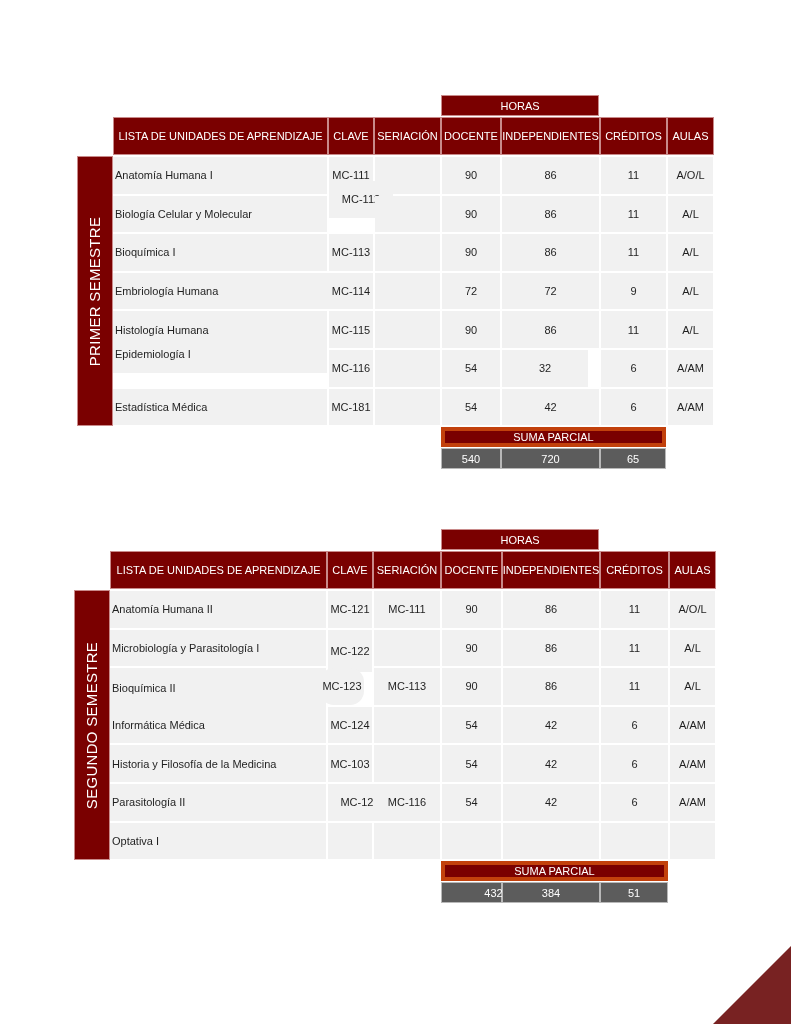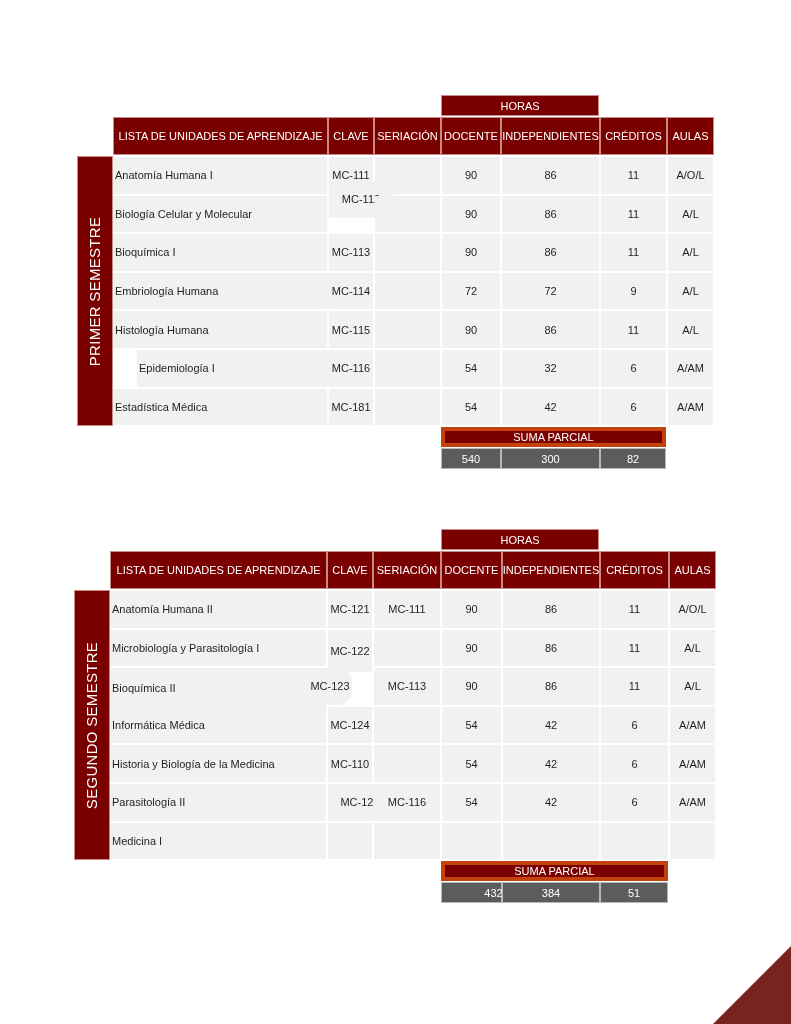--- a/index.html
+++ b/index.html
@@ -61,38 +61,38 @@
       <div class="cell row-cell" style="left: 502px; top: 272.8px; width: 97px; height: 36.6px;">72</div>
       <div class="cell row-cell" style="left: 601px; top: 272.8px; width: 65px; height: 36.6px;">9</div>
       <div class="cell row-cell" style="left: 668px; top: 272.8px; width: 45px; height: 36.6px;">A/L</div>
       <div class="cell row-cell name" style="left: 113px; top: 311.4px; width: 214px; height: 36.6px;">Histología Humana</div>
       <div class="cell row-cell" style="left: 329px; top: 311.4px; width: 44px; height: 36.6px;">MC-115</div>
       <div class="cell row-cell" style="left: 375px; top: 311.4px; width: 65px; height: 36.6px;"></div>
       <div class="cell row-cell" style="left: 442px; top: 311.4px; width: 58px; height: 36.6px;">90</div>
       <div class="cell row-cell" style="left: 502px; top: 311.4px; width: 97px; height: 36.6px;">86</div>
       <div class="cell row-cell" style="left: 601px; top: 311.4px; width: 65px; height: 36.6px;">11</div>
       <div class="cell row-cell" style="left: 668px; top: 311.4px; width: 45px; height: 36.6px;">A/L</div>
-      <div class="cell row-cell name" style="left: 113px; top: 350px; width: 214px; height: 36.6px; margin-left: 24px;">Epidemiología I</div>
+      <div class="cell row-cell name" style="left: 113px; top: 336px; width: 214px; height: 36.6px;">Epidemiología I</div>
       <div class="cell row-cell" style="left: 329px; top: 350px; width: 44px; height: 36.6px;">MC-116</div>
       <div class="cell row-cell" style="left: 375px; top: 350px; width: 65px; height: 36.6px;"></div>
       <div class="cell row-cell" style="left: 442px; top: 350px; width: 58px; height: 36.6px;">54</div>
-      <div class="cell row-cell" style="left: 502px; top: 350px; width: 97px; height: 36.6px;">32</div>
+      <div class="cell row-cell" style="left: 502px; top: 350px; width: 86px; height: 36.6px;">32</div>
       <div class="cell row-cell" style="left: 601px; top: 350px; width: 65px; height: 36.6px;">6</div>
       <div class="cell row-cell" style="left: 668px; top: 350px; width: 45px; height: 36.6px;">A/AM</div>
       <div class="cell row-cell name" style="left: 113px; top: 388.6px; width: 214px; height: 36.6px;">Estadística Médica</div>
       <div class="cell row-cell" style="left: 329px; top: 388.6px; width: 44px; height: 36.6px;">MC-181</div>
       <div class="cell row-cell" style="left: 375px; top: 388.6px; width: 65px; height: 36.6px;"></div>
       <div class="cell row-cell" style="left: 442px; top: 388.6px; width: 58px; height: 36.6px;">54</div>
       <div class="cell row-cell" style="left: 502px; top: 388.6px; width: 97px; height: 36.6px;">42</div>
       <div class="cell row-cell" style="left: 601px; top: 388.6px; width: 65px; height: 36.6px;">6</div>
       <div class="cell row-cell" style="left: 668px; top: 388.6px; width: 45px; height: 36.6px;">A/AM</div>
       <div class="cell sum-hdr" style="left: 441px; top: 427.2px; width: 225px; height: 20px;">SUMA PARCIAL</div>
       <div class="cell sum-val" style="left: 441px; top: 448.2px; width: 60px; height: 21px;">540</div>
-      <div class="cell sum-val" style="left: 501px; top: 448.2px; width: 99px; height: 21px;">300</div>
-      <div class="cell sum-val" style="left: 600px; top: 448.2px; width: 66px; height: 21px;">82</div>
+      <div class="cell sum-val" style="left: 501px; top: 448.2px; width: 99px; height: 21px;">720</div>
+      <div class="cell sum-val" style="left: 600px; top: 448.2px; width: 66px; height: 21px;">65</div>
     </div>
     <div class="block" style="left: 0px; top: 0px;">
       <div class="cell hdr" style="left: 441px; top: 529px; width: 158px; height: 21px;">HORAS</div>
       <div class="cell hdr" style="left: 110px; top: 551px; width: 217px; height: 38px;">LISTA DE UNIDADES DE APRENDIZAJE</div>
       <div class="cell hdr" style="left: 327px; top: 551px; width: 46px; height: 38px;">CLAVE</div>
       <div class="cell hdr" style="left: 373px; top: 551px; width: 68px; height: 38px;">SERIACIÓN</div>
       <div class="cell hdr" style="left: 441px; top: 551px; width: 61px; height: 38px;">DOCENTE</div>
       <div class="cell hdr" style="left: 502px; top: 551px; width: 98px; height: 38px;">INDEPENDIENTES</div>
       <div class="cell hdr" style="left: 600px; top: 551px; width: 69px; height: 38px;">CRÉDITOS</div>
       <div class="cell hdr" style="left: 669px; top: 551px; width: 47px; height: 38px;">AULAS</div>
@@ -107,48 +107,48 @@
       <div class="cell row-cell" style="left: 601px; top: 591px; width: 67px; height: 36.6px;">11</div>
       <div class="cell row-cell" style="left: 670px; top: 591px; width: 45px; height: 36.6px;">A/O/L</div>
       <div class="cell row-cell name" style="left: 110px; top: 629.6px; width: 216px; height: 36.6px;">Microbiología y Parasitología I</div>
       <div class="cell row-cell" style="left: 328px; top: 629.6px; width: 44px; height: 42px;">MC-122</div>
       <div class="cell row-cell" style="left: 374px; top: 629.6px; width: 66px; height: 36.6px;"></div>
       <div class="cell row-cell" style="left: 442px; top: 629.6px; width: 59px; height: 36.6px;">90</div>
       <div class="cell row-cell" style="left: 503px; top: 629.6px; width: 96px; height: 36.6px;">86</div>
       <div class="cell row-cell" style="left: 601px; top: 629.6px; width: 67px; height: 36.6px;">11</div>
       <div class="cell row-cell" style="left: 670px; top: 629.6px; width: 45px; height: 36.6px;">A/L</div>
       <div class="cell row-cell name" style="left: 110px; top: 668.2px; width: 216px; height: 40px;">Bioquímica II</div>
-      <div class="cell row-cell" style="left: 308px; top: 668.2px; width: 44px; height: 36.6px; border-radius: 14px;">MC-123</div>
+      <div class="cell row-cell" style="left: 320px; top: 668.2px; width: 44px; height: 36.6px; border-radius: 14px;">MC-123</div>
       <div class="cell row-cell" style="left: 374px; top: 668.2px; width: 66px; height: 36.6px;">MC-113</div>
       <div class="cell row-cell" style="left: 442px; top: 668.2px; width: 59px; height: 36.6px;">90</div>
       <div class="cell row-cell" style="left: 503px; top: 668.2px; width: 96px; height: 36.6px;">86</div>
       <div class="cell row-cell" style="left: 601px; top: 668.2px; width: 67px; height: 36.6px;">11</div>
       <div class="cell row-cell" style="left: 670px; top: 668.2px; width: 45px; height: 36.6px;">A/L</div>
       <div class="cell row-cell name" style="left: 110px; top: 706.8px; width: 216px; height: 36.6px;">Informática Médica</div>
       <div class="cell row-cell" style="left: 328px; top: 706.8px; width: 44px; height: 36.6px;">MC-124</div>
       <div class="cell row-cell" style="left: 374px; top: 706.8px; width: 66px; height: 36.6px;"></div>
       <div class="cell row-cell" style="left: 442px; top: 706.8px; width: 59px; height: 36.6px;">54</div>
       <div class="cell row-cell" style="left: 503px; top: 706.8px; width: 96px; height: 36.6px;">42</div>
       <div class="cell row-cell" style="left: 601px; top: 706.8px; width: 67px; height: 36.6px;">6</div>
       <div class="cell row-cell" style="left: 670px; top: 706.8px; width: 45px; height: 36.6px;">A/AM</div>
-      <div class="cell row-cell name" style="left: 110px; top: 745.4px; width: 216px; height: 36.6px;">Historia y Biología de la Medicina</div>
-      <div class="cell row-cell" style="left: 328px; top: 745.4px; width: 44px; height: 36.6px;">MC-110</div>
+      <div class="cell row-cell name" style="left: 110px; top: 745.4px; width: 216px; height: 36.6px;">Historia y Filosofía de la Medicina</div>
+      <div class="cell row-cell" style="left: 328px; top: 745.4px; width: 44px; height: 36.6px;">MC-103</div>
       <div class="cell row-cell" style="left: 374px; top: 745.4px; width: 66px; height: 36.6px;"></div>
       <div class="cell row-cell" style="left: 442px; top: 745.4px; width: 59px; height: 36.6px;">54</div>
       <div class="cell row-cell" style="left: 503px; top: 745.4px; width: 96px; height: 36.6px;">42</div>
       <div class="cell row-cell" style="left: 601px; top: 745.4px; width: 67px; height: 36.6px;">6</div>
       <div class="cell row-cell" style="left: 670px; top: 745.4px; width: 45px; height: 36.6px;">A/AM</div>
       <div class="cell row-cell name" style="left: 110px; top: 784px; width: 216px; height: 36.6px;">Parasitología II</div>
       <div class="cell row-cell" style="left: 328px; top: 784px; width: 64px; height: 36.6px;">MC-126</div>
       <div class="cell row-cell" style="left: 374px; top: 784px; width: 66px; height: 36.6px;">MC-116</div>
       <div class="cell row-cell" style="left: 442px; top: 784px; width: 59px; height: 36.6px;">54</div>
       <div class="cell row-cell" style="left: 503px; top: 784px; width: 96px; height: 36.6px;">42</div>
       <div class="cell row-cell" style="left: 601px; top: 784px; width: 67px; height: 36.6px;">6</div>
       <div class="cell row-cell" style="left: 670px; top: 784px; width: 45px; height: 36.6px;">A/AM</div>
-      <div class="cell row-cell name" style="left: 110px; top: 822.6px; width: 216px; height: 36.6px;">Medicina I</div>
+      <div class="cell row-cell name" style="left: 110px; top: 822.6px; width: 216px; height: 36.6px;">Optativa I</div>
       <div class="cell row-cell" style="left: 328px; top: 822.6px; width: 44px; height: 36.6px;"></div>
       <div class="cell row-cell" style="left: 374px; top: 822.6px; width: 66px; height: 36.6px;"></div>
       <div class="cell row-cell" style="left: 442px; top: 822.6px; width: 59px; height: 36.6px;"></div>
       <div class="cell row-cell" style="left: 503px; top: 822.6px; width: 96px; height: 36.6px;"></div>
       <div class="cell row-cell" style="left: 601px; top: 822.6px; width: 67px; height: 36.6px;"></div>
       <div class="cell row-cell" style="left: 670px; top: 822.6px; width: 45px; height: 36.6px;"></div>
       <div class="cell sum-hdr" style="left: 441px; top: 861.2px; width: 227px; height: 20px;">SUMA PARCIAL</div>
       <div class="cell sum-val" style="left: 441px; top: 882.2px; width: 61px; height: 21px; padding-left: 44px;">432</div>
       <div class="cell sum-val" style="left: 502px; top: 882.2px; width: 98px; height: 21px;">384</div>
       <div class="cell sum-val" style="left: 600px; top: 882.2px; width: 68px; height: 21px;">51</div>

